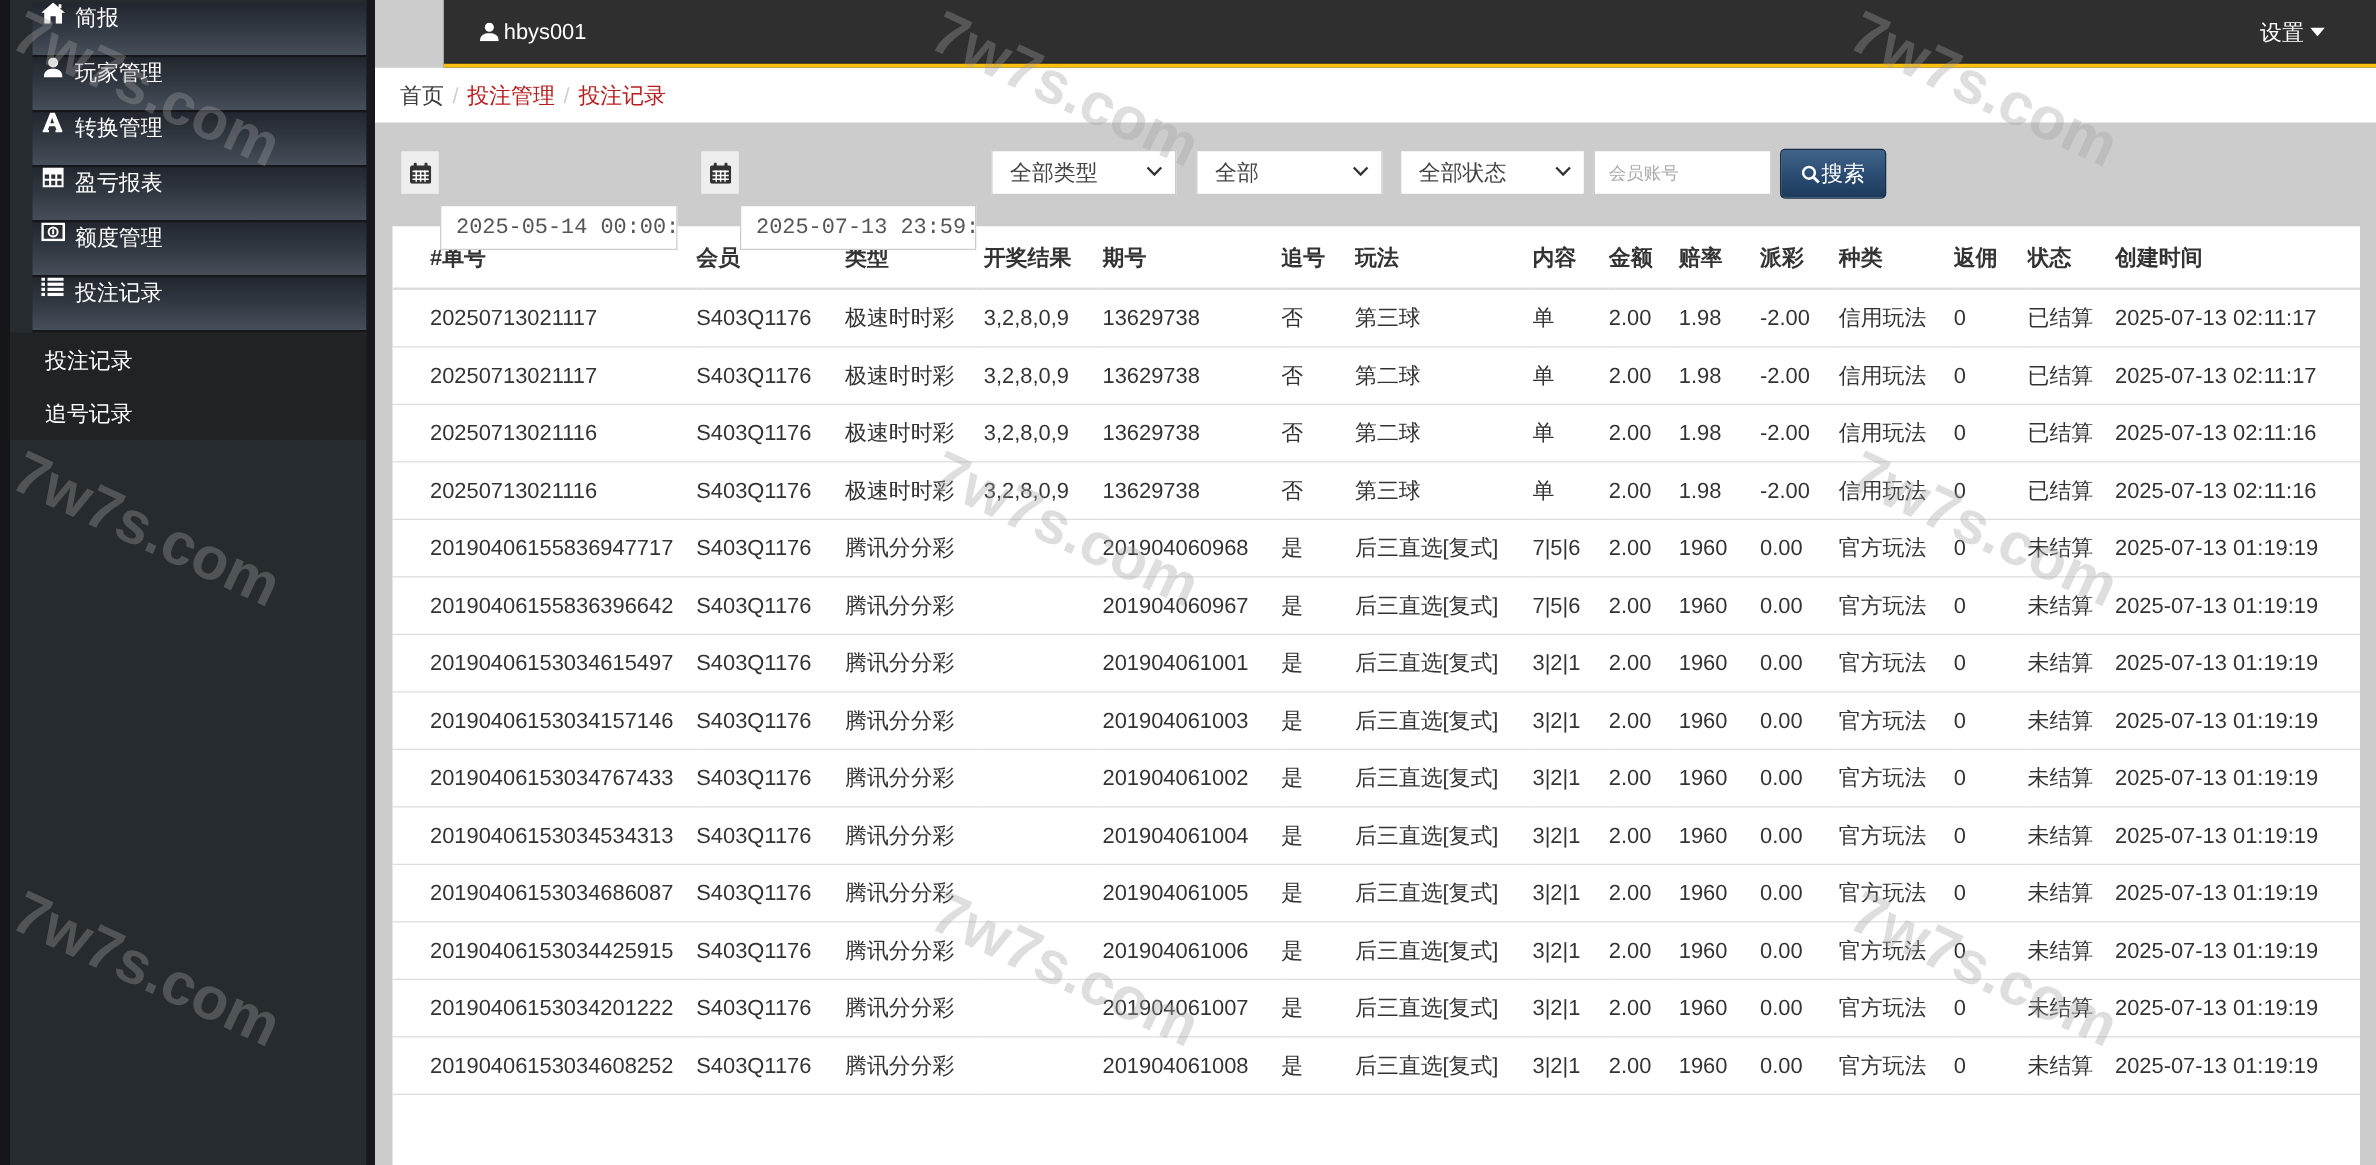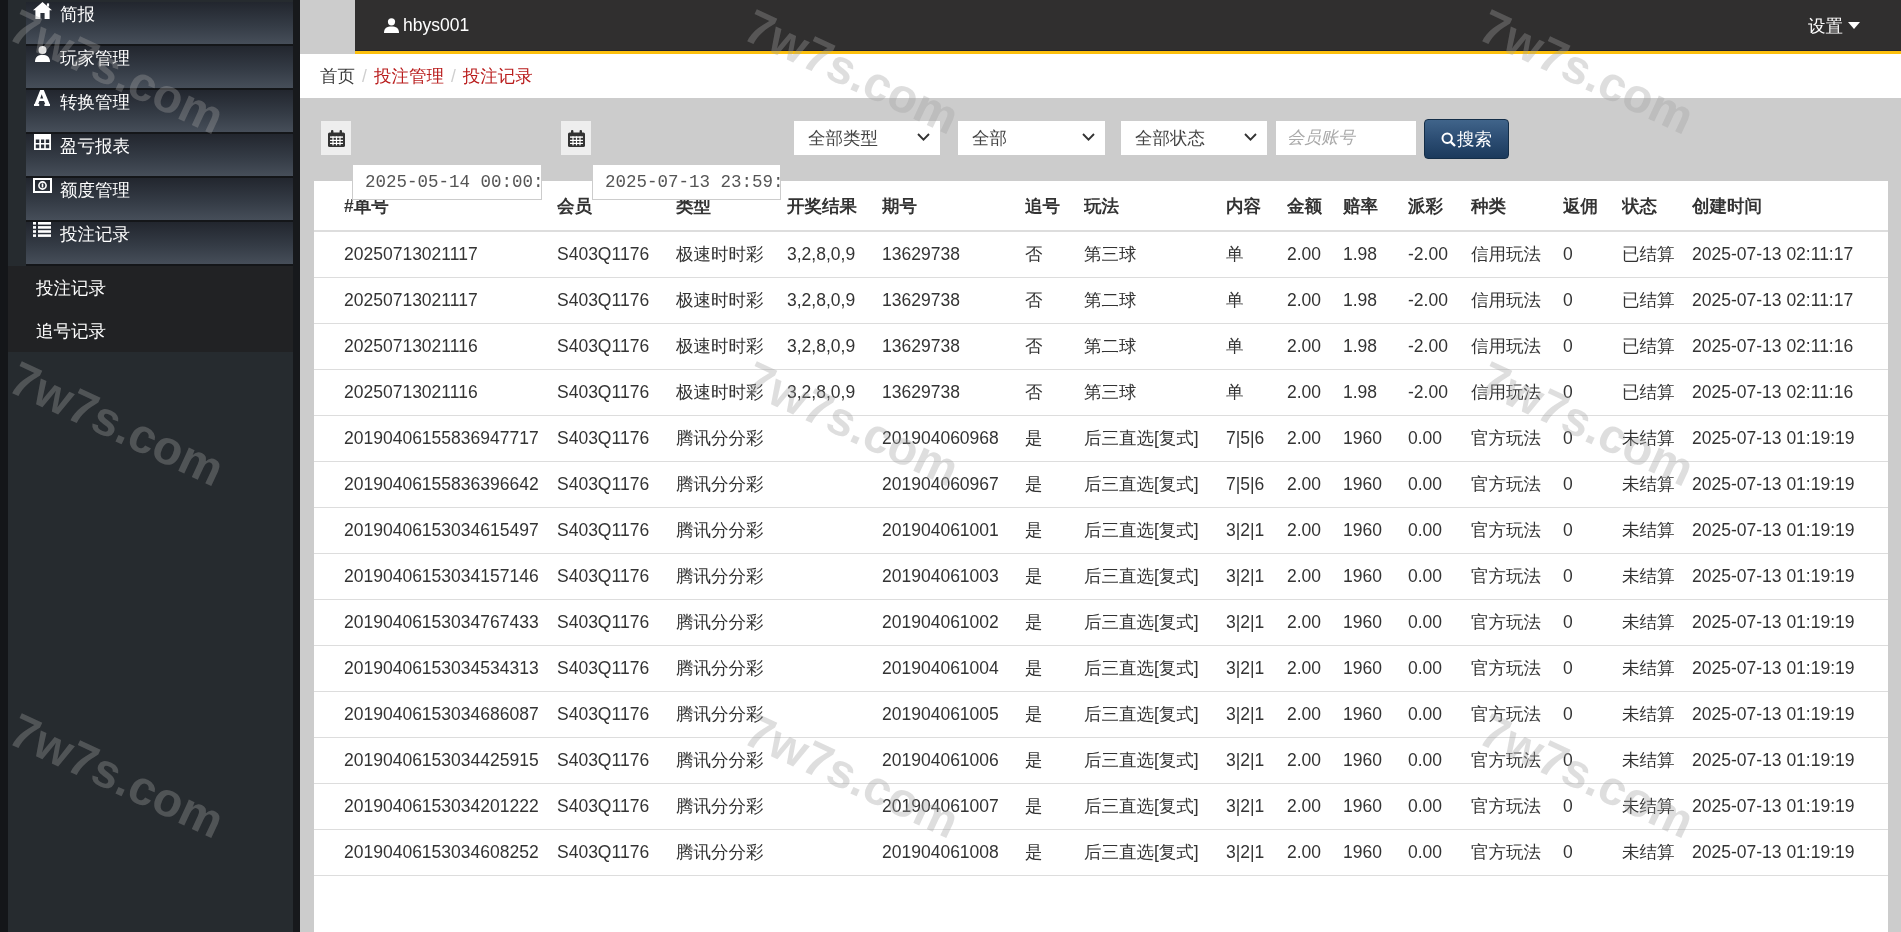--- a/index.html
+++ b/index.html
@@ -59,21 +59,21 @@
   .dg1-addon { left:20px; }
   .dg1-input { left:52px; width:190px; }
   .dg2-addon { left:260px; }
   .dg2-input { left:292px; width:189px; }
   .select { cursor:pointer; display:flex; align-items:center; }
   .select .sel-val { margin-left:14px; color:#444; }
   .select .chev { position:absolute; right:10px; top:12px; display:flex; }
   .sel-type   { left:493px; width:148px; }
   .sel-cat    { left:657px; width:149px; }
   .sel-status { left:820px; width:148px; }
-  .member-input { left:975px; width:142px; font-family:"Liberation Sans",sans-serif; font-size:17px; color:#b91c1c; padding:0 0 0 11px; outline:none;font-style:italic; }
+  .member-input { left:975px; width:142px; font-family:"Liberation Sans",sans-serif; font-size:14px; color:#b91c1c; padding:0 0 0 11px; outline:none; }
   .member-input::placeholder { color:#a9a9a9; }
   .search-btn {
     position:absolute; left:1124px; top:21px; width:85px; height:40px;
     background:linear-gradient(180deg,#40648a 0%, #2c4d73 50%, #1b3a5c 100%);
     border:1px solid #142e48; border-radius:4px; color:#fff;
     font-family:"Liberation Sans",sans-serif; font-size:17.5px;
     display:flex; align-items:center; justify-content:center; cursor:pointer;
   }
   .search-btn .s-ico { display:flex; margin-right:1px; }
 

